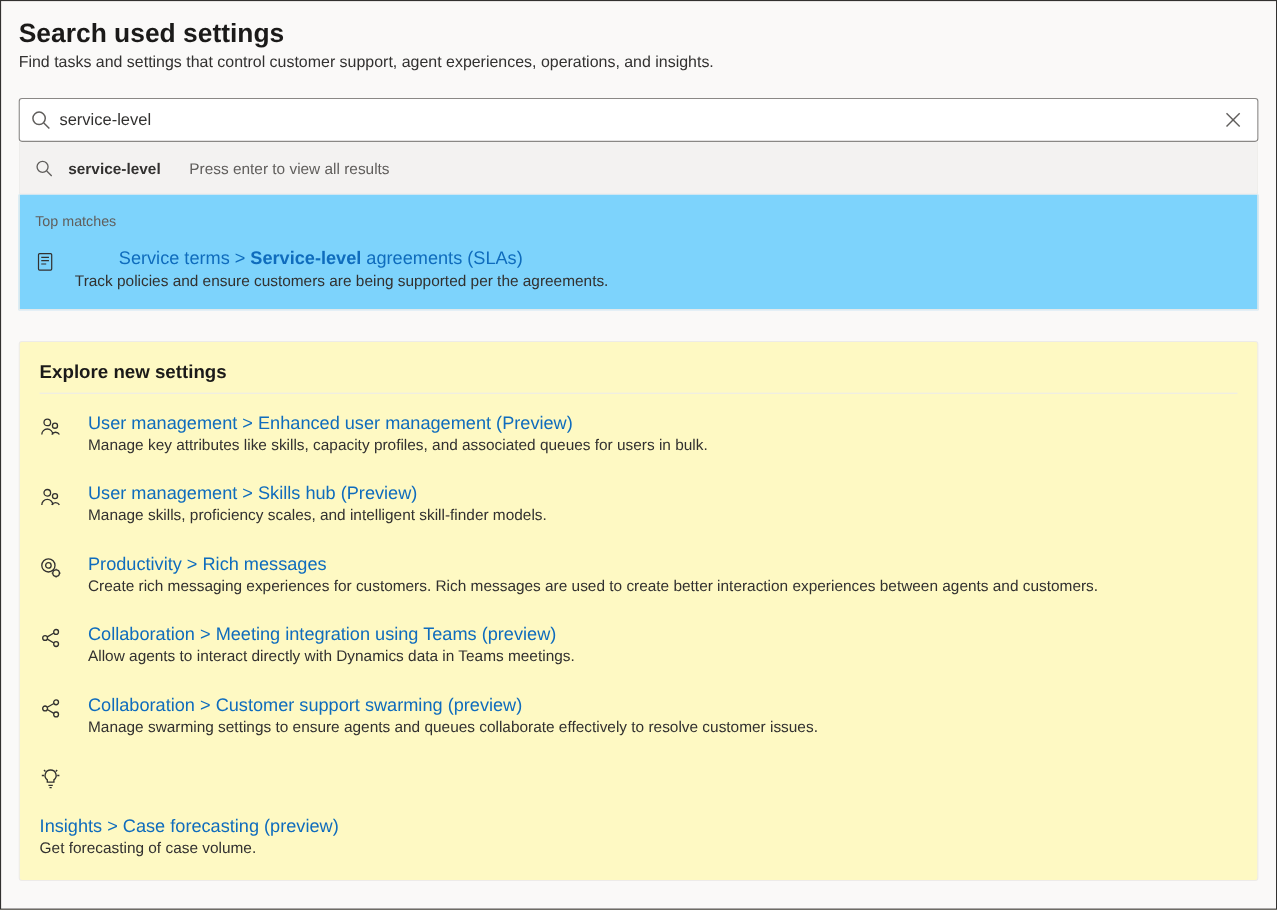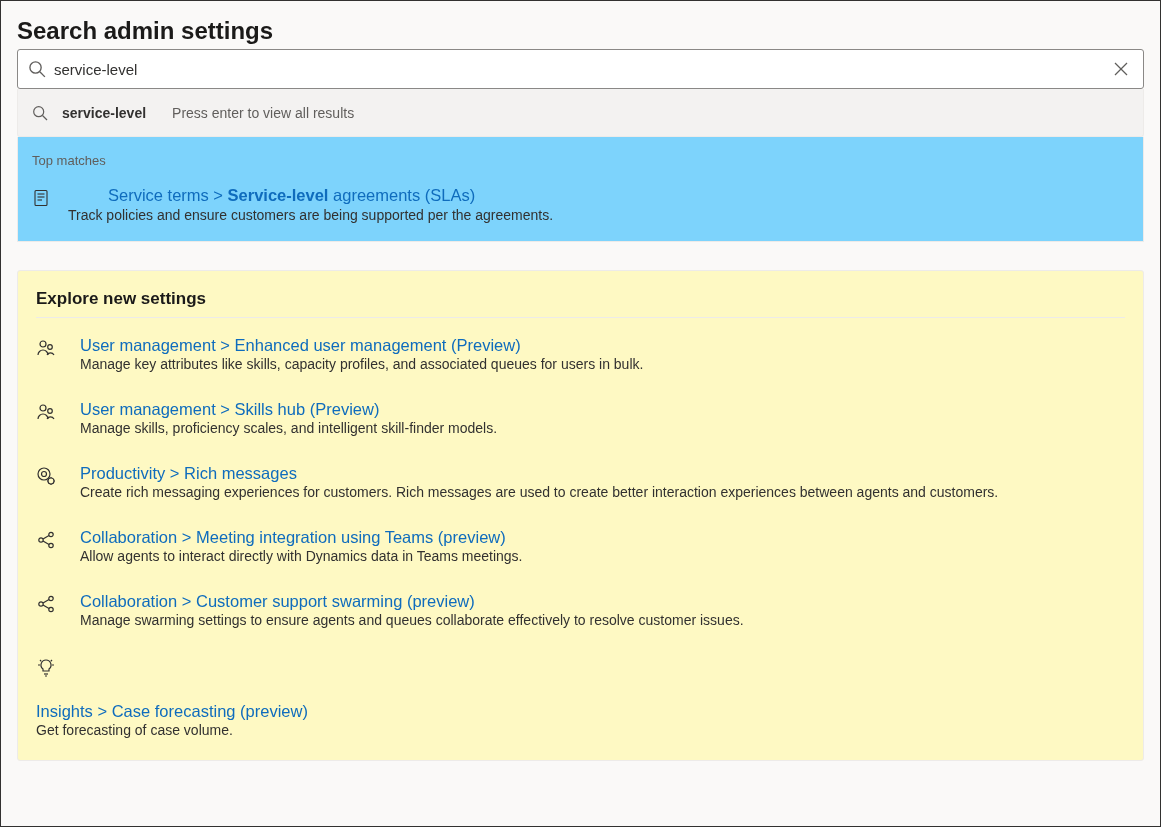--- a/index.html
+++ b/index.html
@@ -156,21 +156,22 @@
   }
   .explore-desc {
     font-size: 14px;
     color: #323130;
   }
 </style>
 </head>
 <body>
 
 <div class="page">
-  <h1 class="page-title">Search admin settings</h1>
+  <h1 class="page-title">Search used settings</h1>
+  <div class="page-subtitle">Find tasks and settings that control customer support, agent experiences, operations, and insights.</div>
 
   <div class="search-wrap">
     <svg class="search-icon-svg" viewBox="0 0 16 16" fill="none" stroke="currentColor" stroke-width="1.2">
       <circle cx="6.7" cy="6.7" r="5"></circle>
       <line x1="10.5" y1="10.5" x2="15" y2="15"></line>
     </svg>
     <input class="search-input" type="text" value="service-level" style="">
     <button class="clear-btn">
       <svg viewBox="0 0 14 14" fill="none" stroke="currentColor" stroke-width="1.3">
         <line x1="1" y1="1" x2="13" y2="13"></line>

